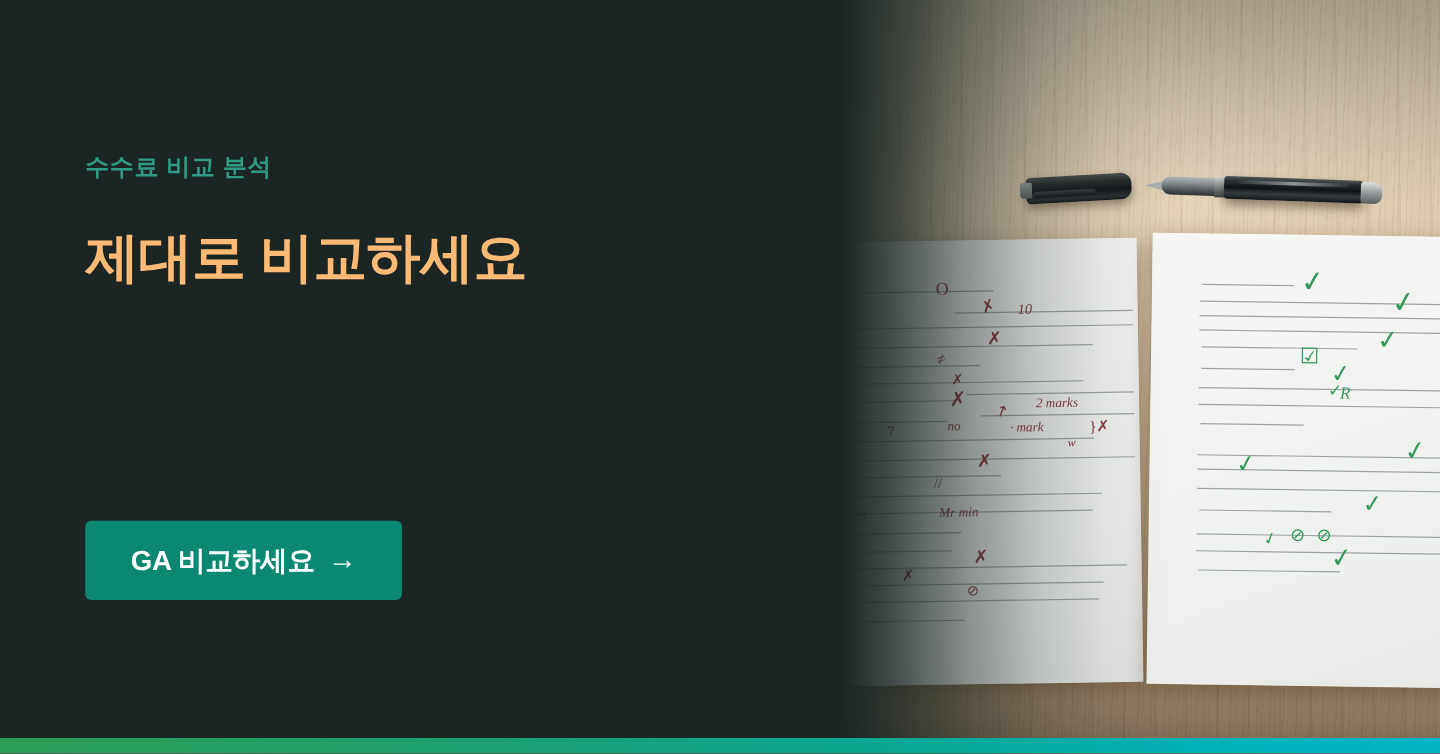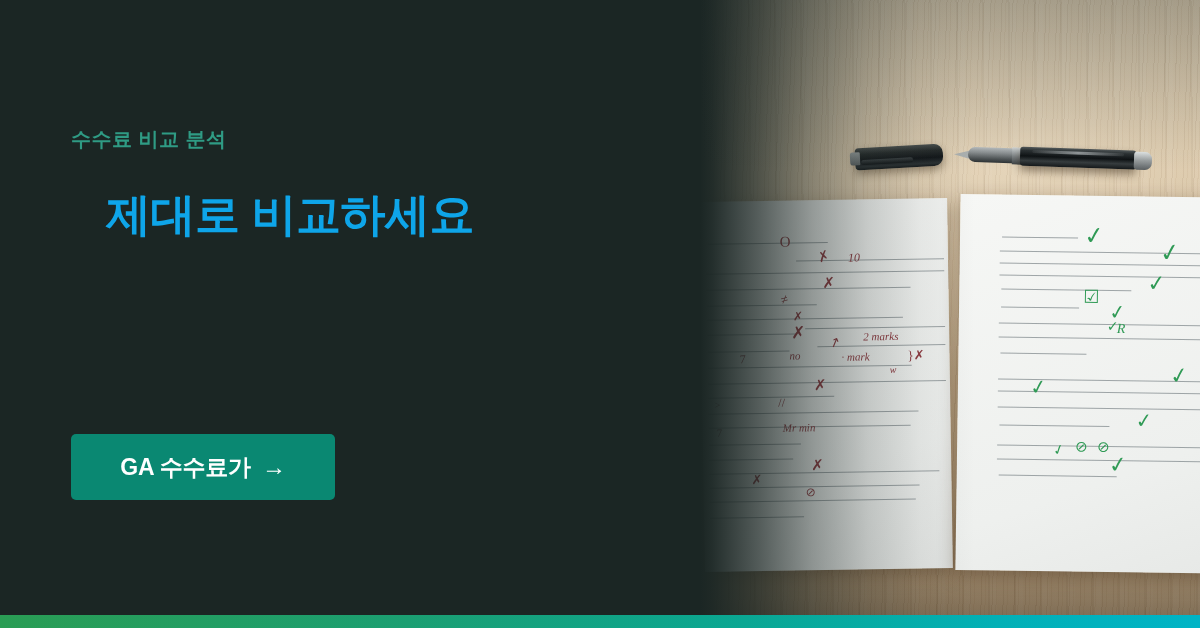--- a/index.html
+++ b/index.html
@@ -178,21 +178,21 @@
     color:#2f9b84;
   }
   .headline {
     position:absolute; top:183px; left:0;
     font-size:45px; font-weight:bold;
     line-height:1.40;
     letter-spacing:-0.5px;
     white-space:nowrap;
   }
   .headline .l1 { color:#ffffff; display:block; }
-  .headline .l2 { color:#0ea5e9; display:block;margin-left:35px; }
+  .headline .l2 { color:#fdba74; display:block; }
   .subtitle {
     position:absolute; top:346px; left:0;
     font-size:23px; font-weight:normal;
     color:#c7cfd0;
     letter-spacing:-0.2px;
   }
   .cta {
     position:absolute;
     top:434px; left:0;
     width:264px; height:66px;
@@ -331,19 +331,19 @@
 
   <div class="content">
     <div class="eyebrow">수수료 비교 분석</div>
 
     <div class="headline">
       <span class="l2">제대로 비교하세요</span>
     </div>
 
 
     <button class="cta">
-      <span>GA 수수료가</span>
+      <span>GA 비교하세요</span>
       <span class="arrow">→</span>
     </button>
   </div>
 
   <div class="accent-bar"></div>
 </div>
 
 </body></html>

